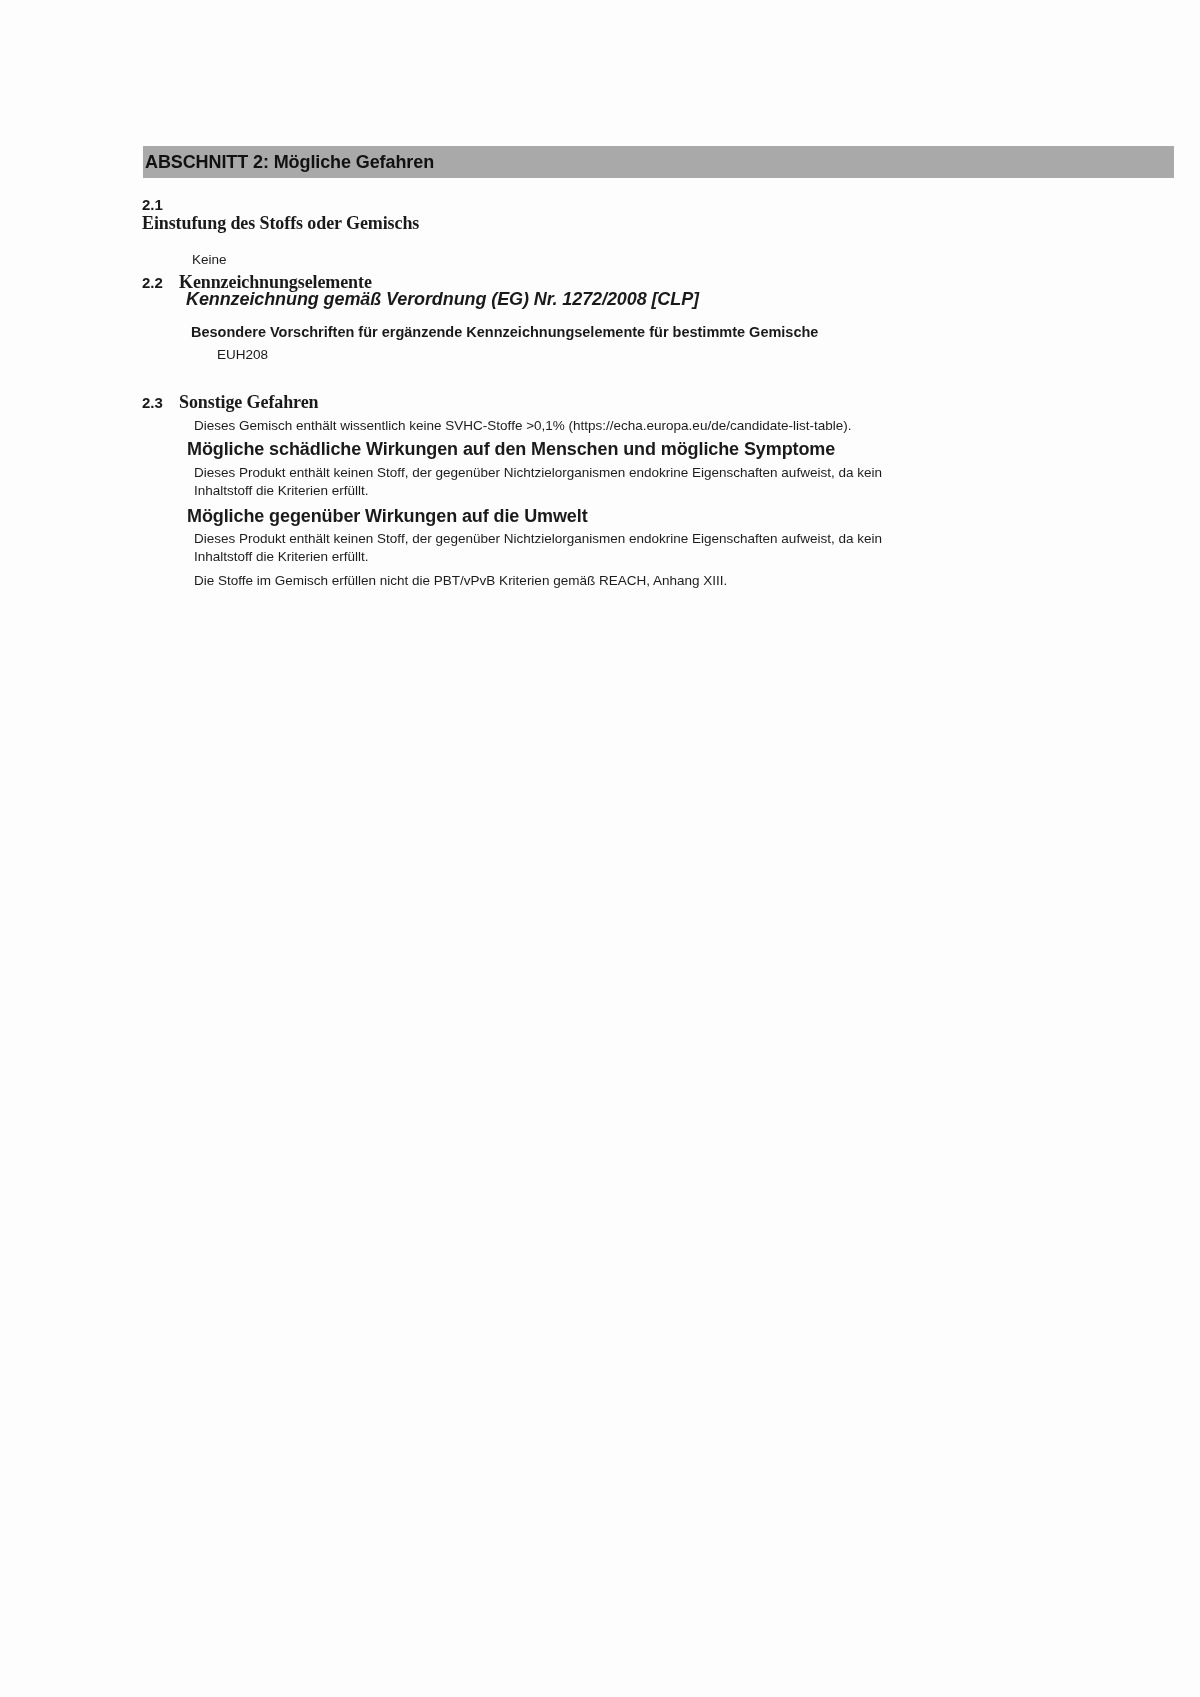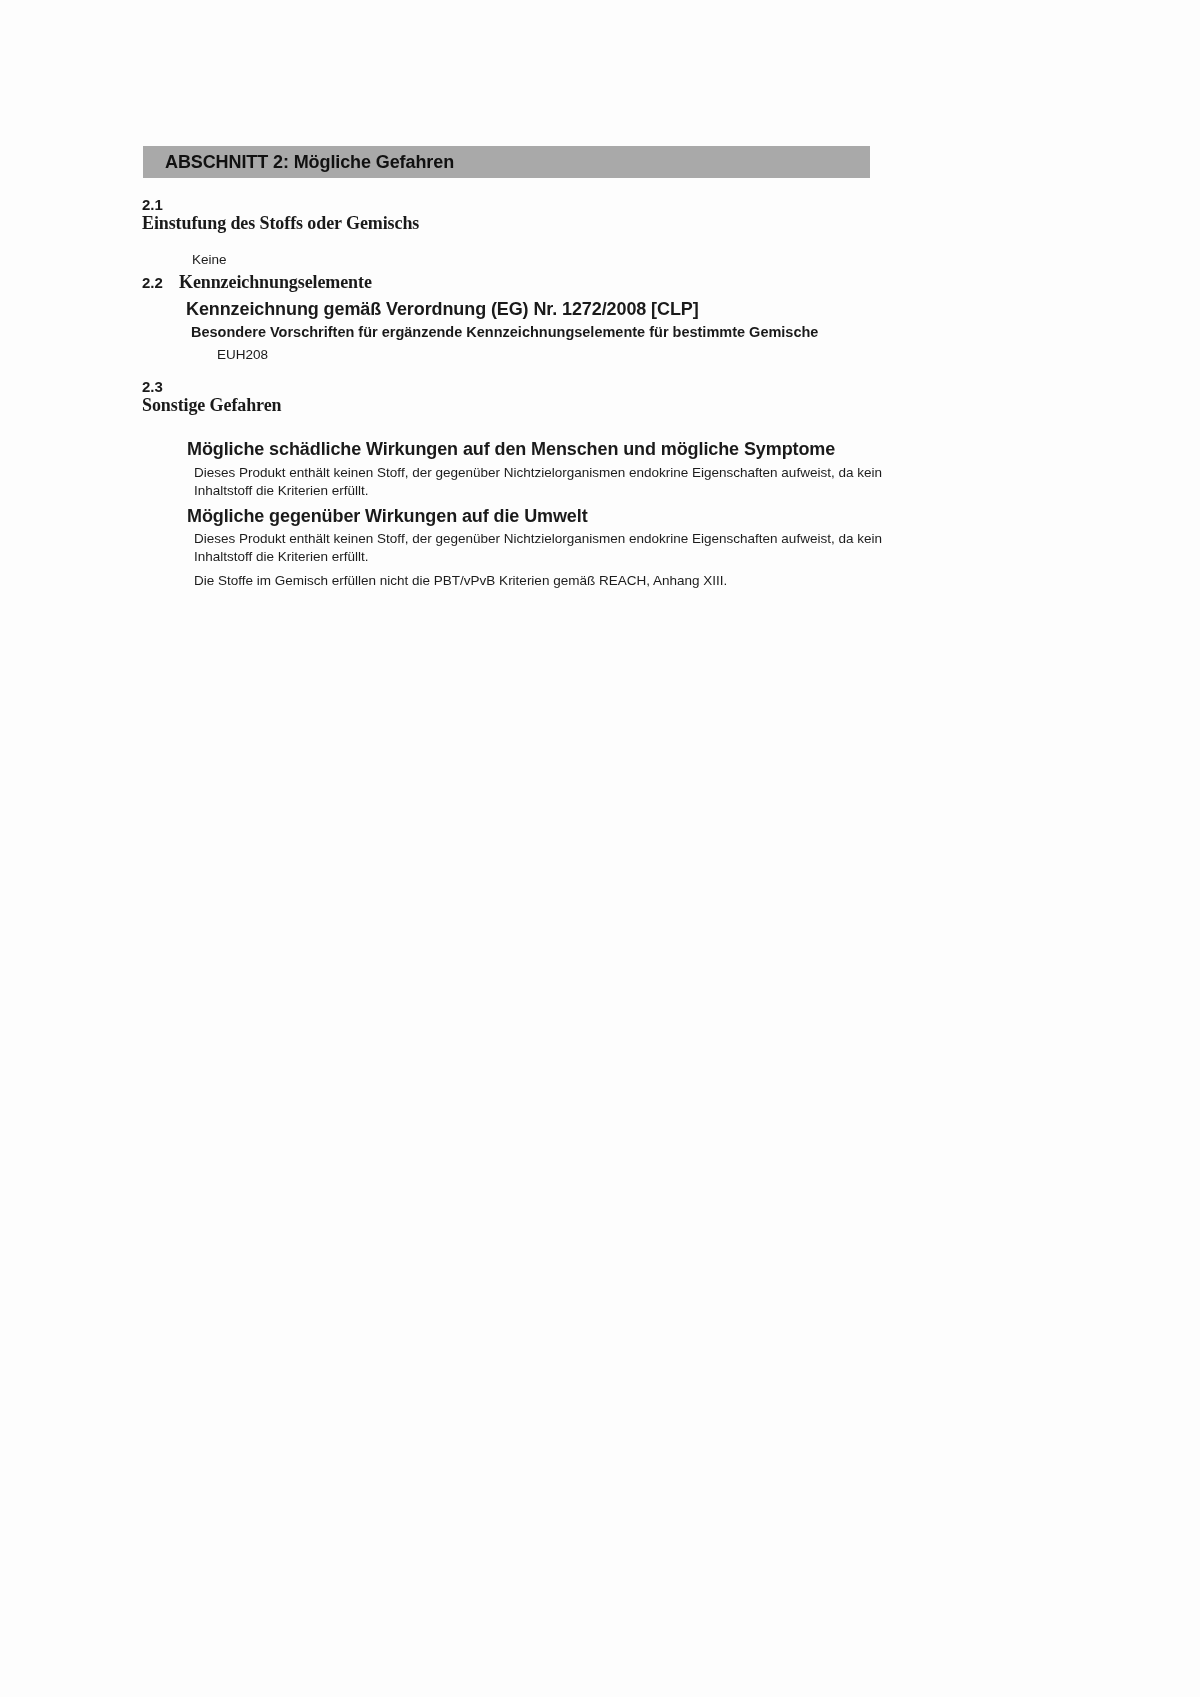--- a/index.html
+++ b/index.html
@@ -15,27 +15,27 @@
     font-family: "Liberation Sans", "DejaVu Sans", sans-serif;
     color: #1a1a1a;
     overflow: hidden;
   }
   .abs { position: absolute; white-space: nowrap; }
 
   .section-bar {
     position: absolute;
     left: 143px;
     top: 146px;
-    width: 727px;
+    width: 1031px;
     height: 32px;
     background: #a9a9a9;
     display: flex;
     align-items: center;
     box-sizing: border-box;
-    padding-left: 22px;
+    padding-left: 2px;
   }
   .section-bar .bar-title {
     font-size: 18px;
     font-weight: bold;
     color: #111111;
     letter-spacing: -0.1px;
   }
 
   .num-title-row { display: flex; align-items: baseline; }
   .sec-num {
@@ -84,31 +84,32 @@
   <div class="abs num-title-row" style="left:142px; top:196px;flex-direction:column;">
     <span class="sec-num">2.1</span>
     <span class="sec-title">Einstufung des Stoffs oder Gemischs</span>
   </div>
   <div class="abs body-text" style="left:192px; top:251px;">Keine</div>
 
   <div class="abs num-title-row" style="left:142px; top:272px;">
     <span class="sec-num">2.2</span>
     <span class="sec-title">Kennzeichnungselemente</span>
   </div>
-  <div class="abs sub-heading" style="left:186px; top:299px;">Kennzeichnung gemäß Verordnung (EG) Nr. 1272/2008 [CLP]</div>
+  <div class="abs sub-heading" style="left:186px; top:289px;font-style:italic;">Kennzeichnung gemäß Verordnung (EG) Nr. 1272/2008 [CLP]</div>
   <div class="abs bold-small-heading" style="left:191px; top:324px;">Besondere Vorschriften für ergänzende Kennzeichnungselemente für bestimmte Gemische</div>
 
   <div class="abs euh-row" style="left:217px; top:347px;">
     <span class="euh-code">EUH208</span>
   </div>
 
-  <div class="abs num-title-row" style="left:142px; top:378px;flex-direction:column;">
+  <div class="abs num-title-row" style="left:142px; top:392px;">
     <span class="sec-num">2.3</span>
     <span class="sec-title">Sonstige Gefahren</span>
   </div>
+  <div class="abs body-text" style="left:194px; top:417px;">Dieses Gemisch enthält wissentlich keine SVHC-Stoffe &gt;0,1% (https://echa.europa.eu/de/candidate-list-table).</div>
 
   <div class="abs sub-heading" style="left:187px; top:439px;">Mögliche schädliche Wirkungen auf den Menschen und mögliche Symptome</div>
   <div class="abs" style="left:194px; top:464px;">
     <div class="body-text">Dieses Produkt enthält keinen Stoff, der gegenüber Nichtzielorganismen endokrine Eigenschaften aufweist, da kein</div>
     <div class="body-text">Inhaltstoff die Kriterien erfüllt.</div>
   </div>
 
   <div class="abs sub-heading" style="left:187px; top:506px;">Mögliche gegenüber Wirkungen auf die Umwelt</div>
   <div class="abs" style="left:194px; top:530px;">
     <div class="body-text">Dieses Produkt enthält keinen Stoff, der gegenüber Nichtzielorganismen endokrine Eigenschaften aufweist, da kein</div>

